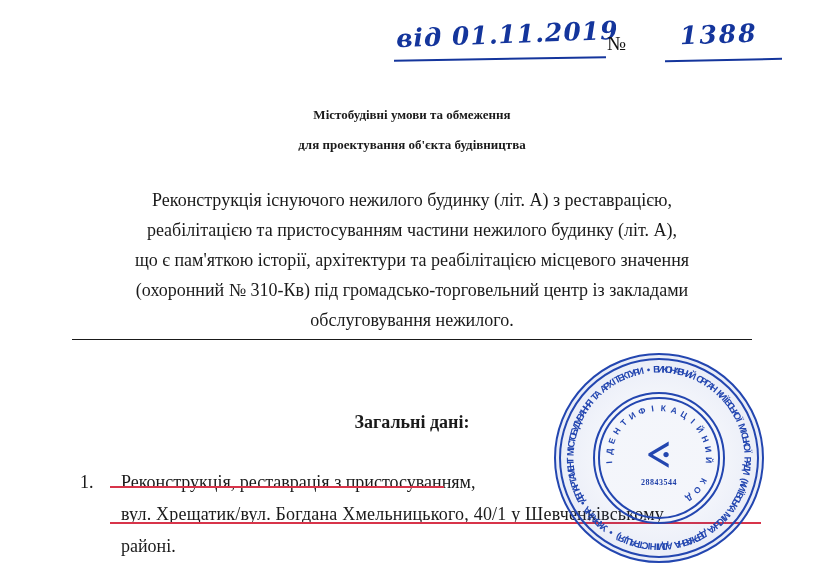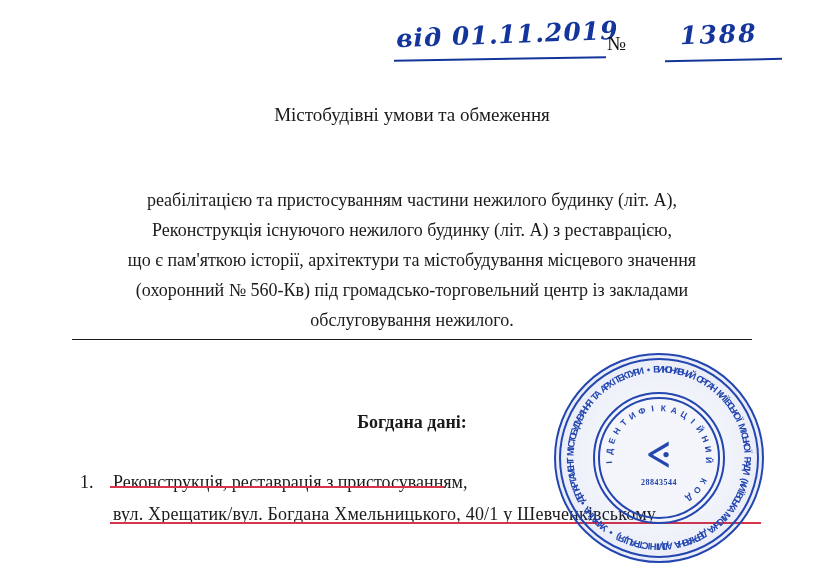--- a/index.html
+++ b/index.html
@@ -82,22 +82,22 @@
 
   
   .title-block {
     position: absolute;
     top: 100px;
     left: 0;
     width: 824px;
     text-align: center;
   }
   .title-line {
-    font-size: 19px;
-    font-weight: normal;
+    font-size: 13px;
+    font-weight: bold;
     line-height: 30px;
   }
 
   
   .desc-block {
     position: absolute;
     top: 185px;
     left: 72px;
     width: 680px;
     text-align: center;
@@ -153,20 +153,21 @@
     top: 0;
     width: 28px;
     text-align: left;
   }
   .item-body {
     margin-left: 33px;
   }
   .item-line {
     white-space: nowrap;
     position: relative;
+    margin-left: 8px;
   }
   .line2 {
     letter-spacing: 0.2px;
   }
   .red-underline {
     position: absolute;
     background: #d8344a;
     height: 2px;
   }
   .ru1 { left: 110px; top: 486px; width: 334px; }
@@ -248,39 +249,41 @@
   <div class="hand-row">
     <div class="hand hand-date">вiд 01.11.2019</div>
     <div class="hand-date-underline"></div>
     <div class="hand num-sign">№</div>
     <div class="hand hand-number">1388</div>
     <div class="hand-number-underline"></div>
   </div>
 
   <div class="title-block">
     <div class="title-line">Містобудівні умови та обмеження</div>
+    <div class="title-line">для проектування об'єкта будівництва</div>
   </div>
 
   <div class="desc-block">
+    <div class="desc-line">Реконструкція існуючого нежилого будинку (літ. А) з реставрацією,</div>
     <div class="desc-line">реабілітацією та пристосуванням частини нежилого будинку (літ. А),</div>
-    <div class="desc-line">Реконструкція існуючого нежилого будинку (літ. А) з реставрацією,</div>
-    <div class="desc-line">що є пам'яткою історії, архітектури та містобудування місцевого значення</div>
-    <div class="desc-line">(охоронний № 560-Кв) під громадсько-торговельний центр із закладами</div>
+    <div class="desc-line">що є пам'яткою історії, архітектури та реабілітацією місцевого значення</div>
+    <div class="desc-line">(охоронний № 310-Кв) під громадсько-торговельний центр із закладами</div>
     <div class="desc-line">обслуговування нежилого.</div>
   </div>
 
   <div class="sep-rule"></div>
 
-  <div class="section-heading">Богдана дані:</div>
+  <div class="section-heading">Загальні дані:</div>
 
   <div class="item">
     <div class="item-number">1.</div>
     <div class="item-body">
       <div class="item-line">Реконструкція, реставрація з пристосуванням,</div>
       <div class="item-line line2">вул. Хрещатик/вул. Богдана Хмельницького, 40/1 у Шевченківському</div>
+      <div class="item-line">районі.</div>
     </div>
   </div>
   <div class="red-underline ru1"></div>
   <div class="red-underline ru2"></div>
 
   <div class="stamp">
     <div class="stamp-smudge"></div>
     <div class="ring ring-outer"></div>
     <div class="ring ring-outer2"></div>
     <div class="ring ring-inner"></div>

